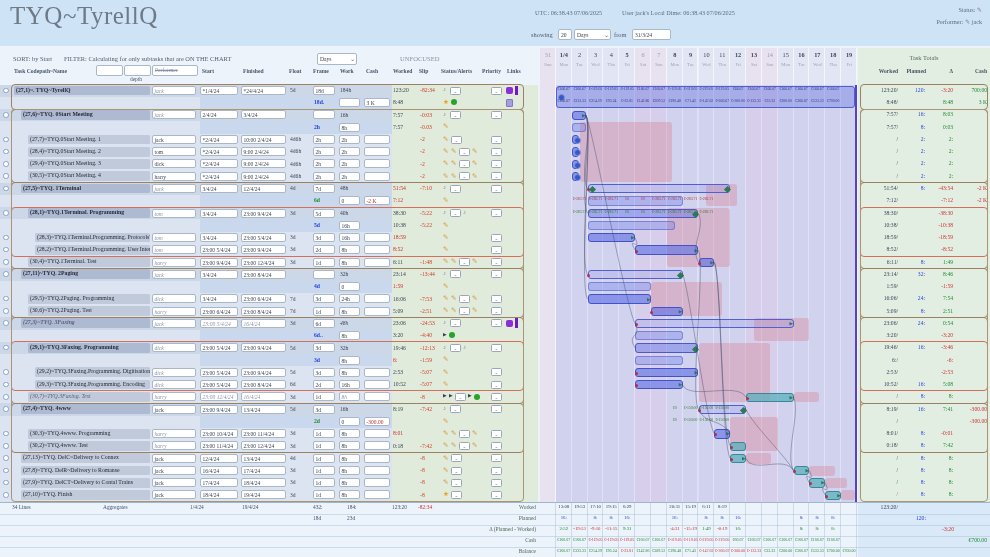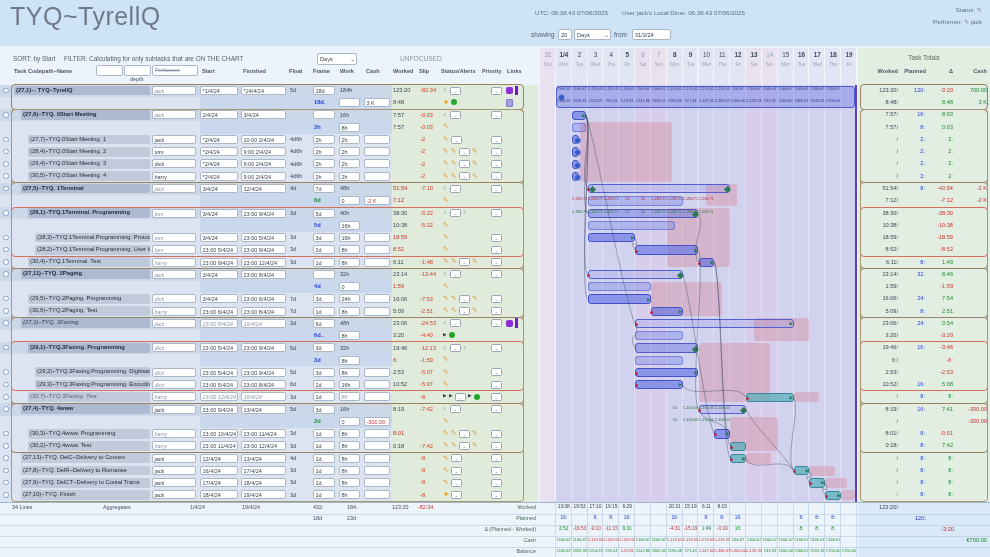--- a/index.html
+++ b/index.html
@@ -1,17 +1,17 @@
 <!DOCTYPE html>
 <html><head>
 <meta charset="utf-8">
 <style>
   html,body{margin:0;padding:0;background:#ecf3fb;}
   #app{position:relative;width:990px;height:557px;overflow:hidden;background:#ecf3fb;
-       font-family:Liberation Sans, sans-serif;color:#333;}
+       font-family:Liberation Serif, serif;color:#333;}
   .t{position:absolute;white-space:nowrap;}
   .ibox{position:absolute;background:#fff;border:1px solid #aab7c7;border-radius:2px;
         box-sizing:border-box;font-size:5.6px;line-height:9px;padding-left:2px;color:#3a4352;
         white-space:nowrap;overflow:hidden;}
 </style>
 </head>
 <body>
 
 <div id="app">
   <div style="position:absolute;left:0;top:0;width:990px;height:46px;background:#cfe3f6;"></div>

